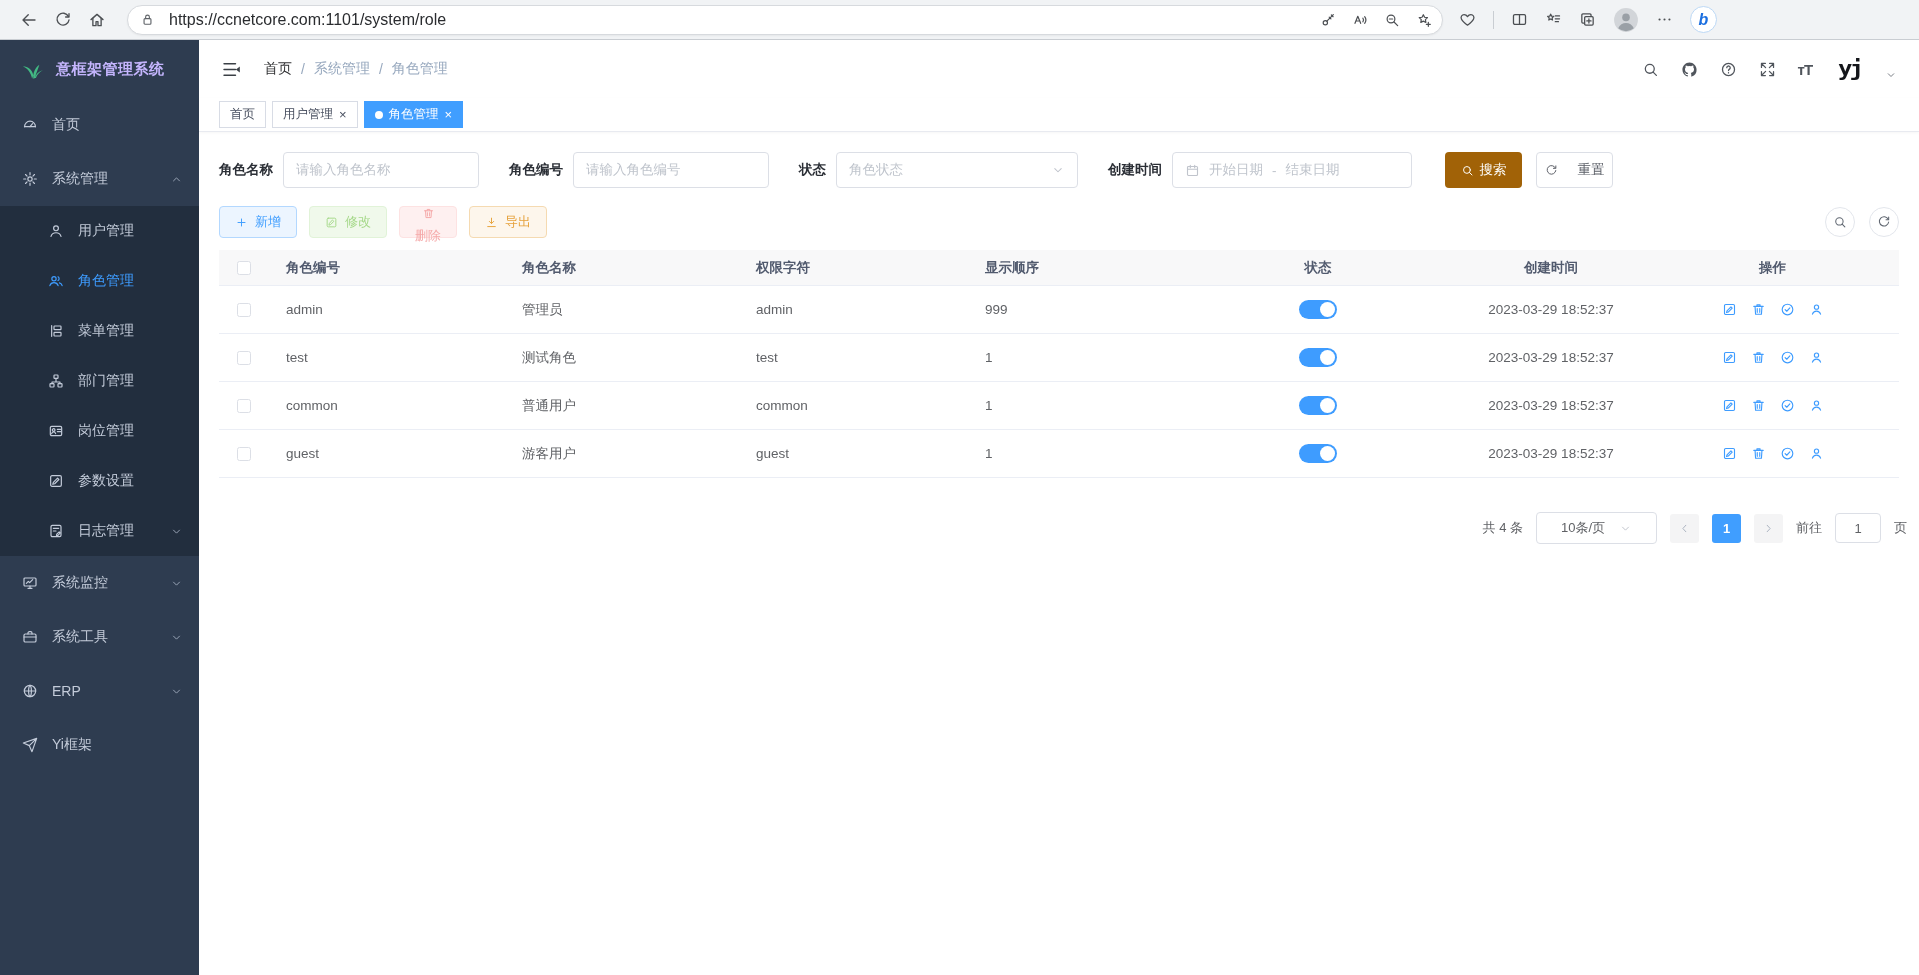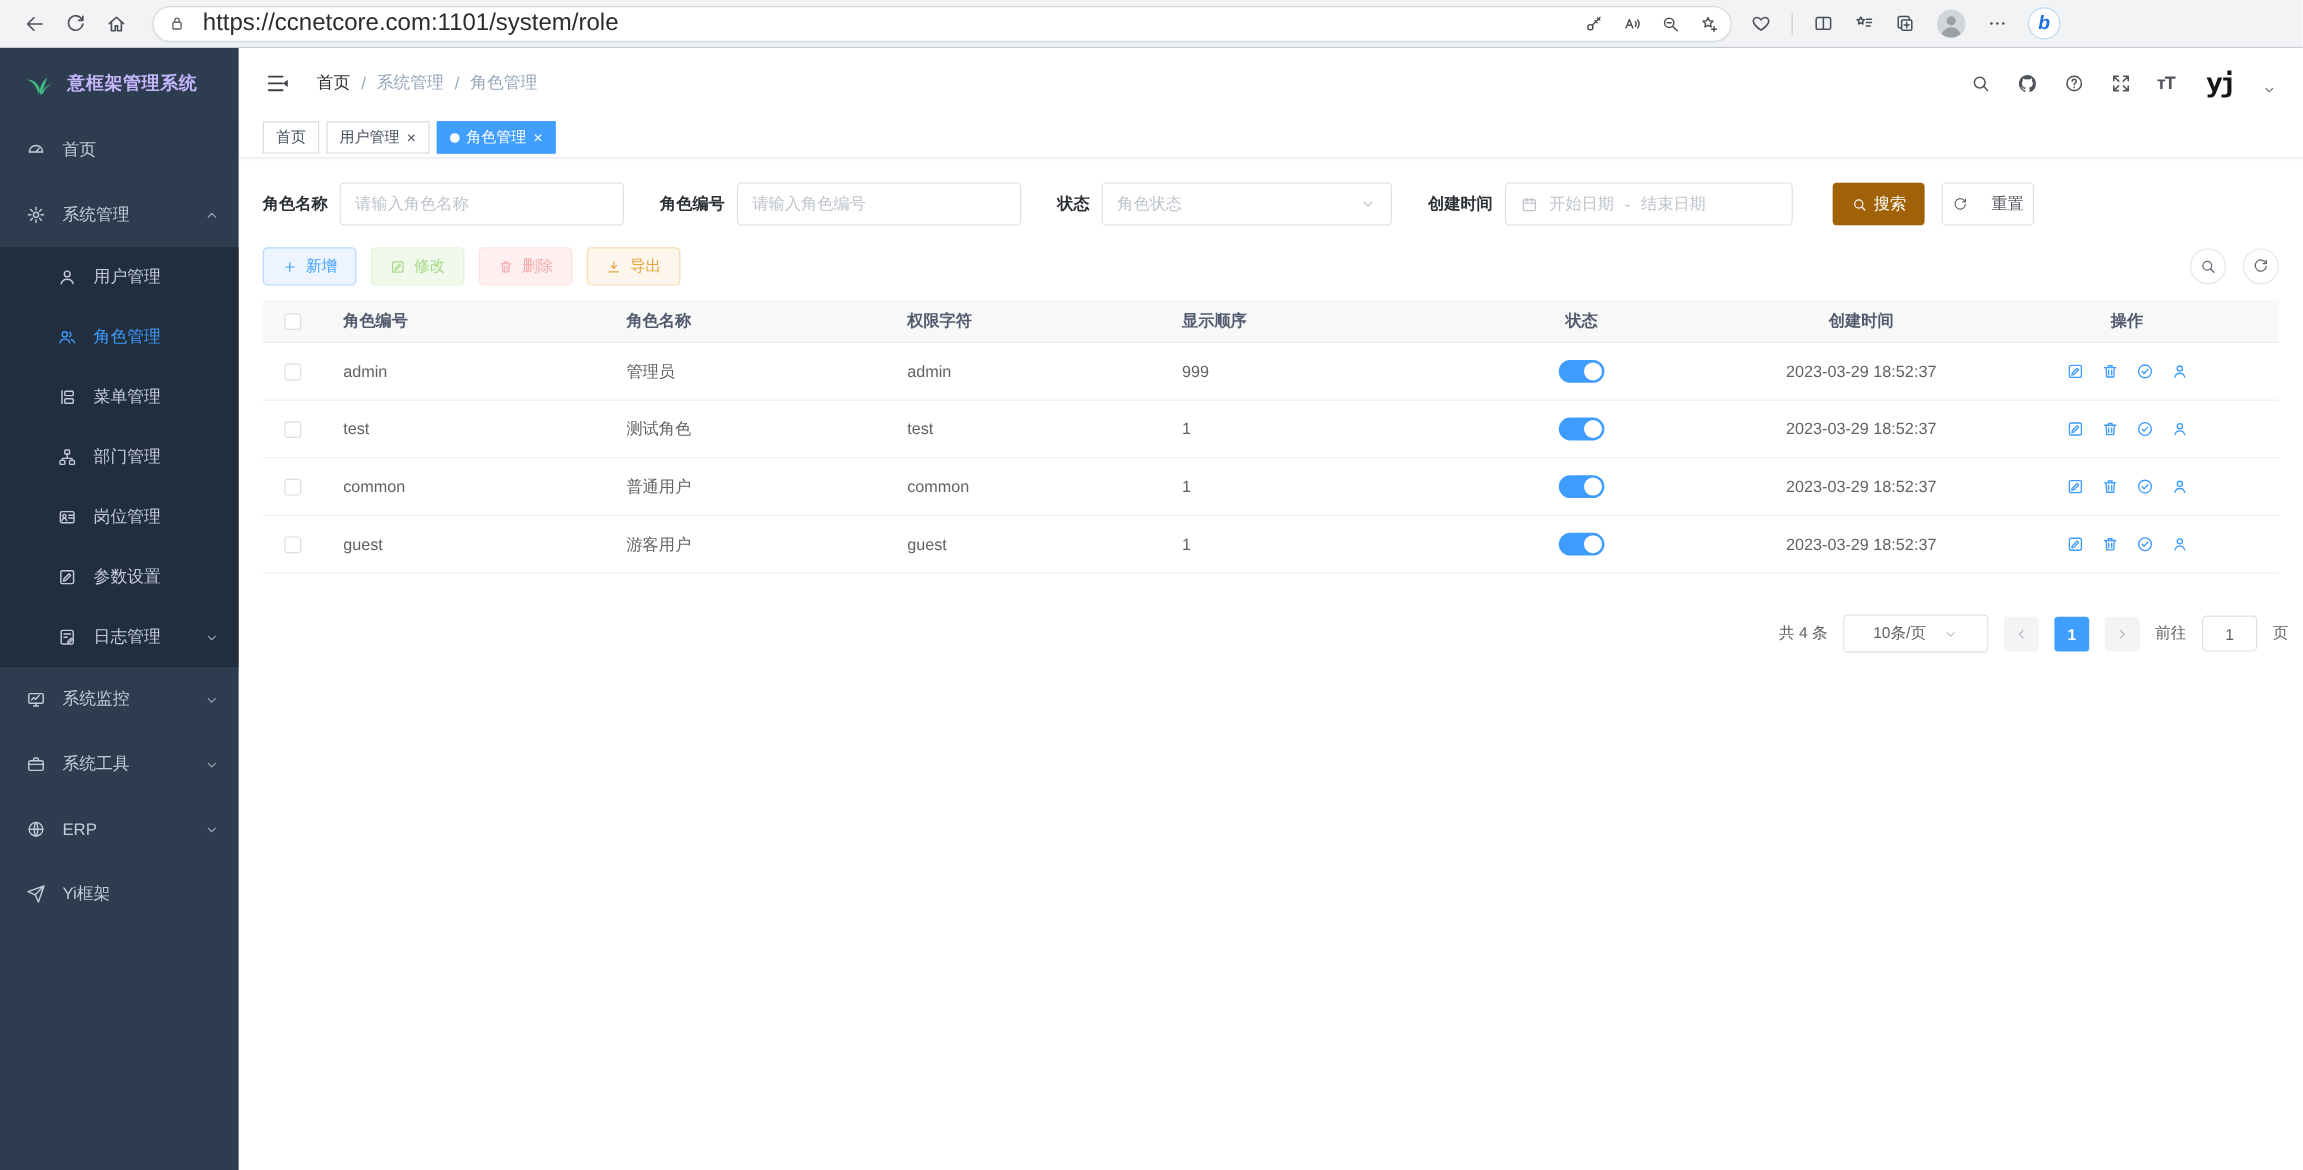--- a/index.html
+++ b/index.html
@@ -11,21 +11,21 @@
   
   .browser { height:40px; background:#f1f3f5; border-bottom:1px solid #c9cdd2;
     display:flex; align-items:center; padding:0 10px 0 12px; }
   .b-btn { width:34px; height:34px; display:grid; place-items:center; color:#4c4f53;
     font-size:18px; border-radius:6px; flex:0 0 auto; }
   .url-pill { height:30px; width:1316px; margin-left:13px; background:#fff;
     border:1px solid #d7dade; border-radius:16px; display:flex; align-items:center;
     padding:0 10px 0 12px; box-shadow:0 1px 2px rgba(0,0,0,.05); }
   .url-pill .lock { color:#5f6368; font-size:15px; }
   .url-text { flex:1; margin-left:14px; border:none; outline:none; background:transparent;
-    font-size:20px; color:#2a2c2f; font-family:inherit; }
+    font-size:16px; color:#2a2c2f; font-family:inherit; }
   .pill-ics { display:flex; align-items:center; gap:16px; color:#4c4f53; font-size:16px; }
   .chrome-ics { display:flex; align-items:center; gap:17px; margin-left:16px;
     color:#4c4f53; font-size:17px; }
   .vdiv { width:1px; height:18px; background:#c9cdd2; }
   .avatar svg { width:26px; height:26px; }
   .copilot { width:27px; height:27px; border-radius:50%; background:#fff;
     border:1px solid #bcd8f5; display:grid; place-items:center;
     color:#1b6fe0; font-weight:700; font-size:16px; font-style:italic; }
 
   
@@ -63,39 +63,39 @@
   .tab .x { font-size:13px; line-height:1; }
   .tab.active { background:#409eff; border-color:#409eff; color:#fff; }
   .tab.active::before { content:""; width:8px; height:8px; border-radius:50%; background:#fff; }
 
   
   .filters { display:flex; align-items:center; padding:20px 20px 0; }
   .flabel { font-size:13.5px; font-weight:700; color:#2b2f36; margin-right:10px; white-space:nowrap; }
   .finput { height:36px; border:1px solid #dcdfe6; border-radius:4px; background:#fff;
     display:flex; align-items:center; padding:0 12px; font-size:13.5px; }
   .ph { color:#bfc4cc; }
-  .w-input { width:237px; margin-right:30px; }
+  .w-input { width:196px; margin-right:30px; }
   .w-select { width:242px; margin-right:30px; justify-content:space-between; }
   .w-select .caret { color:#c0c4cc; font-size:14px; }
   .w-date { width:240px; margin-right:33px; gap:9px; }
   .w-date .ic { color:#c0c4cc; font-size:15px; }
   .btn { height:36px; border-radius:4px; display:inline-flex; align-items:center;
     justify-content:center; gap:6px; font-size:13.5px; cursor:pointer; border:1px solid transparent; }
   .btn .ic { font-size:13px; }
   .btn-search { width:77px; background:#a16207; color:#fff; }
   .btn-reset { width:77px; background:#fff; border-color:#dcdfe6; color:#5a5e66; margin-left:14px;gap:20px; }
 
   
   .toolbar { display:flex; align-items:center; padding:18px 20px 0; }
   .tbtn { height:32px; padding:0 15px; border-radius:4px; font-size:13px;
     display:inline-flex; align-items:center; gap:7px; margin-right:12px; cursor:pointer; }
   .tbtn .ic { font-size:13px; }
   .tb-add { background:#ecf5ff; border:1px solid #b3d8ff; color:#409eff; }
   .tb-edit { background:#f0f9eb; border:1px solid #e1f3d8; color:#a6d98a; }
-  .tb-del { background:#fef0f0; border:1px solid #fde2e2; color:#f5a9a9; }
+  .tb-del { background:#fef0f0; border:1px solid #fde2e2; color:#f5a9a9;flex-direction:column; }
   .tb-exp { background:#fdf6ec; border:1px solid #f5dab1; color:#e6a23c; }
   .tool-right { margin-left:auto; display:flex; gap:14px; }
   .circ { width:30px; height:30px; border-radius:50%; border:1px solid #e3e6ec;
     display:grid; place-items:center; color:#5f6670; font-size:14px; cursor:pointer; background:#fff; }
 
   
   .table { margin:12px 20px 0; }
   .trow { display:flex; align-items:center; border-bottom:1px solid #ebeef5; }
   .thead { background:#f8f8f9; height:36px; color:#515a6e; font-weight:700; font-size:13.5px; }
   .tbody-row { height:48px; font-size:13.5px; color:#606266; background:#fff; }

